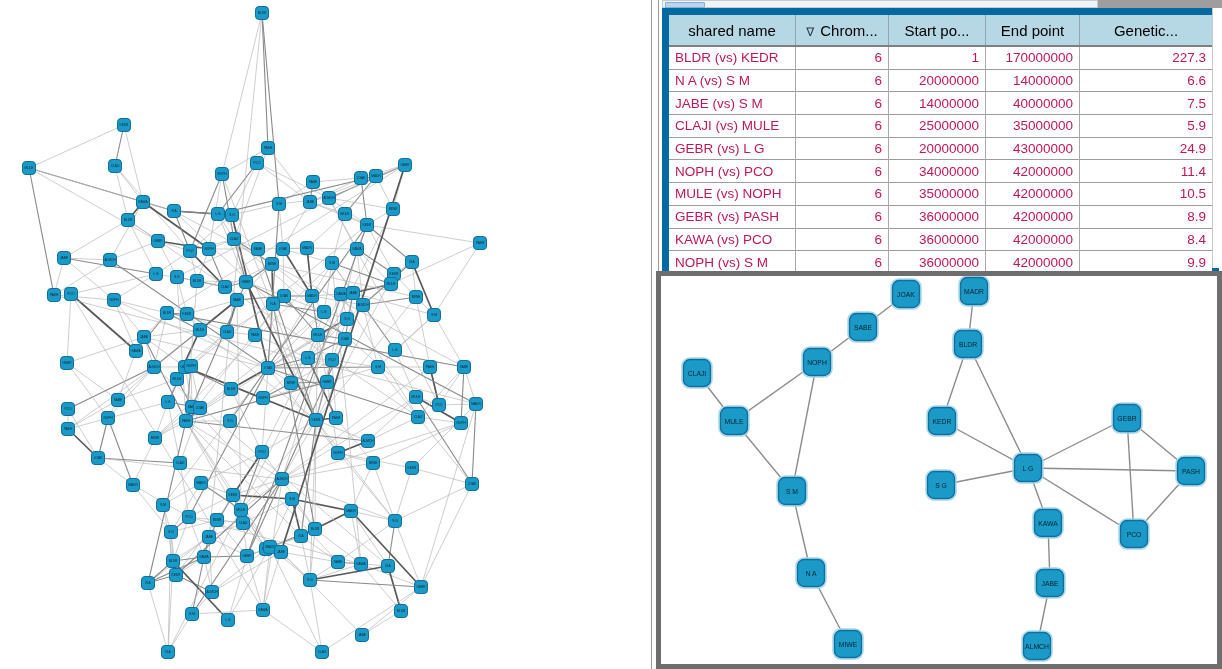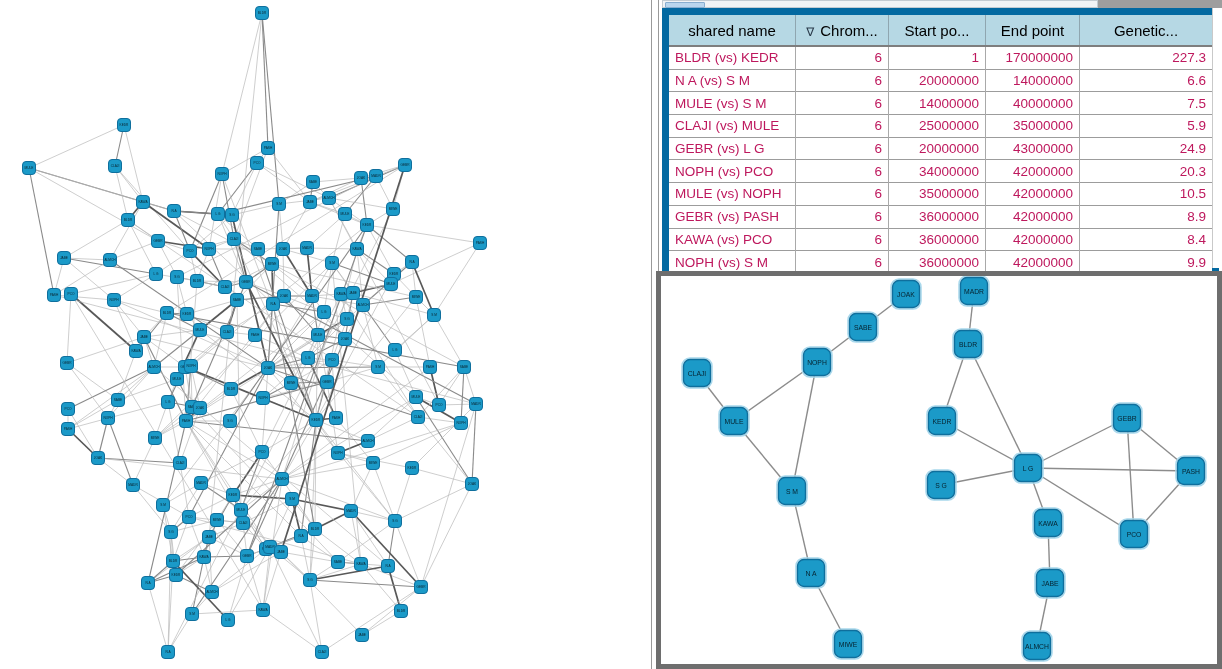--- a/index.html
+++ b/index.html
@@ -1138,21 +1138,21 @@
             <td class="num">227.3</td>
           </tr>
           <tr>
             <td class="name">N A (vs) S M</td>
             <td class="num">6</td>
             <td class="num">20000000</td>
             <td class="num">14000000</td>
             <td class="num">6.6</td>
           </tr>
           <tr>
-            <td class="name">MULE (vs) S M</td>
+            <td class="name">JABE (vs) S M</td>
             <td class="num">6</td>
             <td class="num">14000000</td>
             <td class="num">40000000</td>
             <td class="num">7.5</td>
           </tr>
           <tr>
             <td class="name">CLAJI (vs) MULE</td>
             <td class="num">6</td>
             <td class="num">25000000</td>
             <td class="num">35000000</td>
@@ -1163,21 +1163,21 @@
             <td class="num">6</td>
             <td class="num">20000000</td>
             <td class="num">43000000</td>
             <td class="num">24.9</td>
           </tr>
           <tr>
             <td class="name">NOPH (vs) PCO</td>
             <td class="num">6</td>
             <td class="num">34000000</td>
             <td class="num">42000000</td>
-            <td class="num">20.3</td>
+            <td class="num">11.4</td>
           </tr>
           <tr>
             <td class="name">MULE (vs) NOPH</td>
             <td class="num">6</td>
             <td class="num">35000000</td>
             <td class="num">42000000</td>
             <td class="num">10.5</td>
           </tr>
           <tr>
             <td class="name">GEBR (vs) PASH</td>

